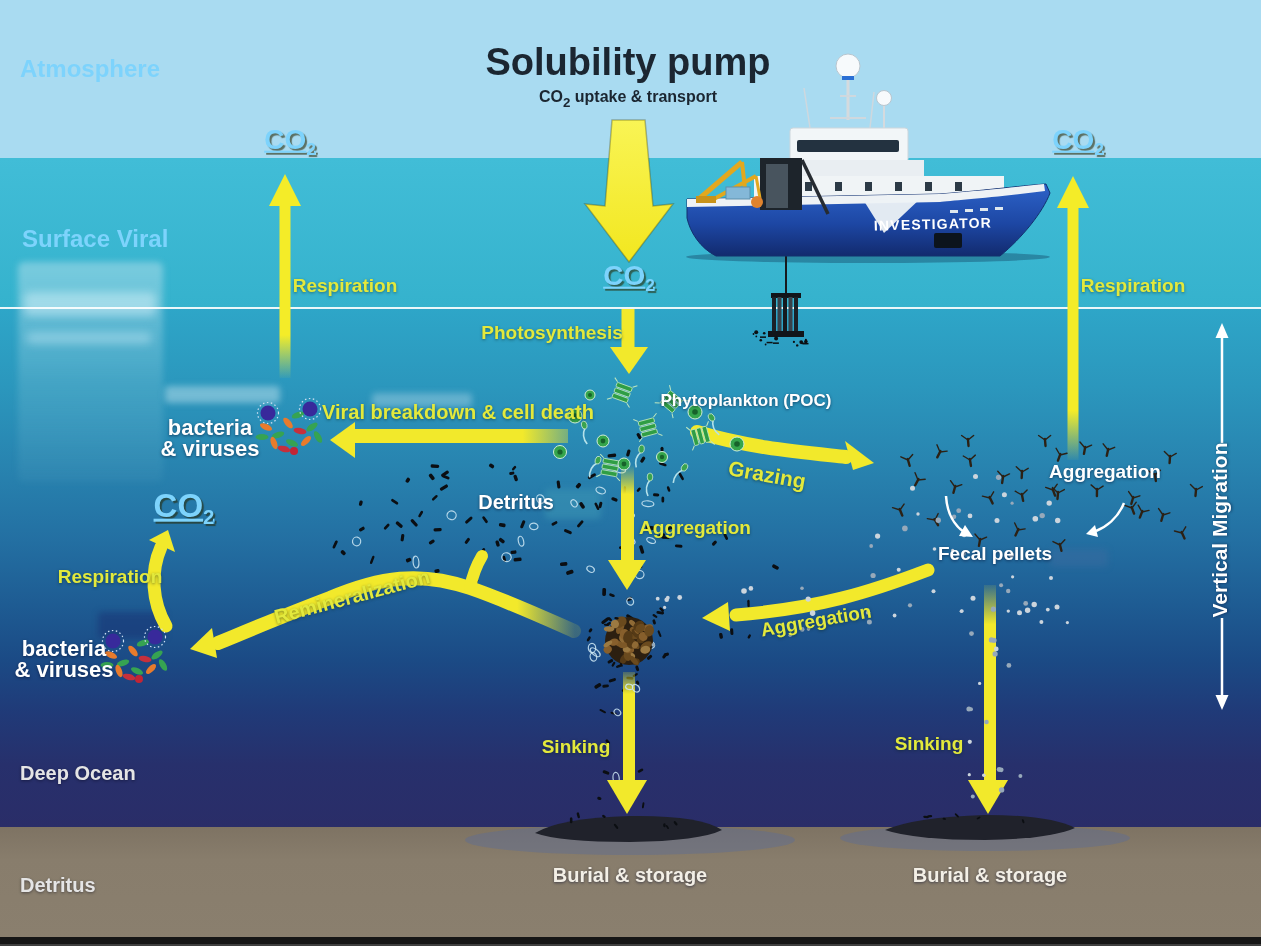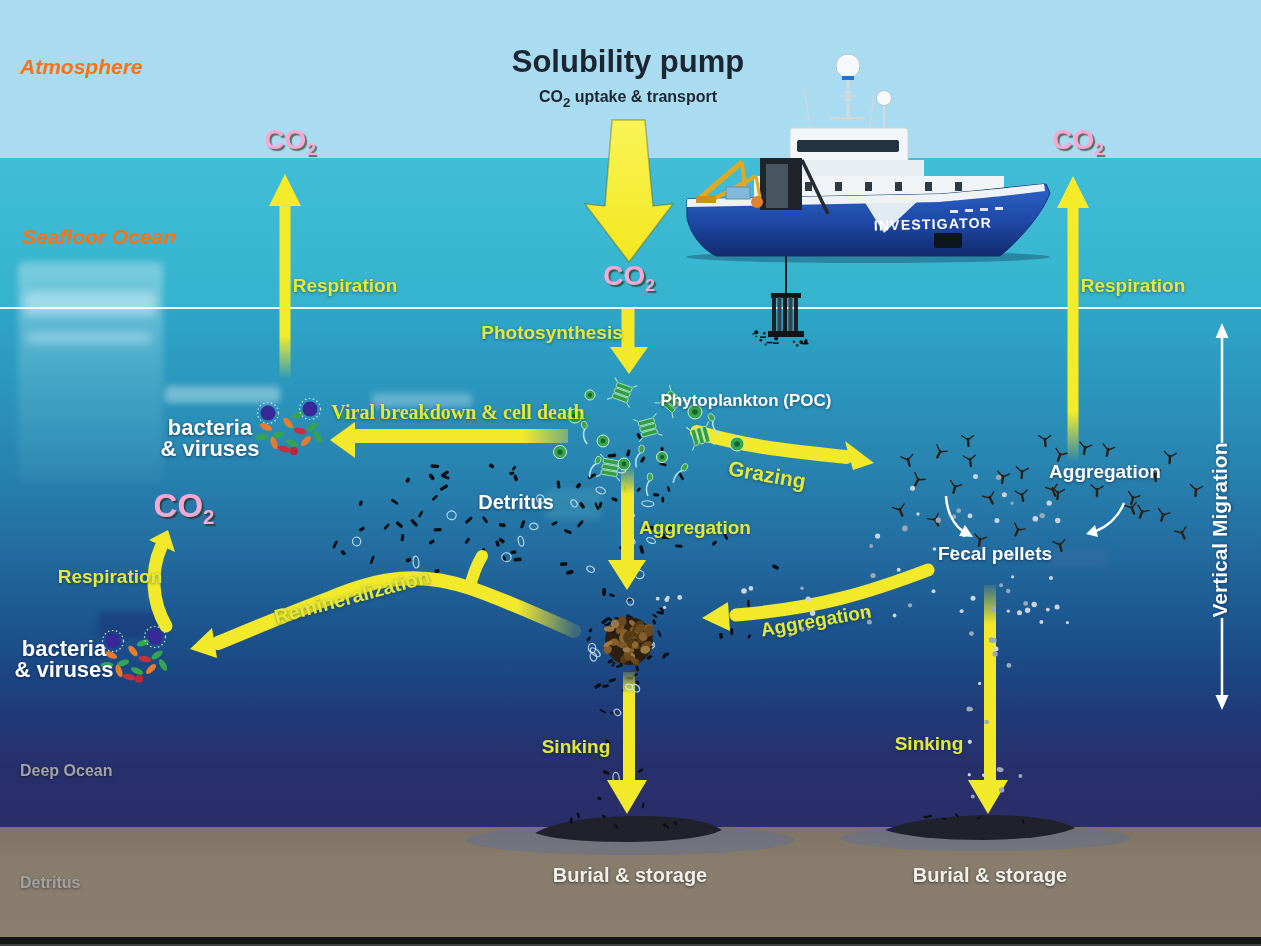--- a/index.html
+++ b/index.html
@@ -18,25 +18,25 @@
   .col-patch{left:18px;top:262px;width:145px;height:220px;filter:blur(3px);
      background:linear-gradient(180deg,rgba(165,218,232,.6),rgba(120,192,214,.32) 55%,rgba(110,180,205,.10));}
   .col-streak1{left:24px;top:292px;width:132px;height:24px;background:rgba(215,242,250,.5);filter:blur(4px);}
   .col-streak2{left:26px;top:332px;width:126px;height:12px;background:rgba(205,238,248,.4);filter:blur(4px);}
   .smudge{position:absolute;filter:blur(3px);border-radius:4px;}
   .gfx{position:absolute;left:0;top:0;}
   .lbl{position:absolute;font-weight:bold;white-space:nowrap;transform:translate(-50%,-50%);}
   .left-align{transform:none;}
   .yellow{color:#e3e93c;font-size:19px;text-shadow:0 1px 3px rgba(10,35,30,.5);}
   .white{color:#ffffff;text-shadow:0 1px 3px rgba(0,10,40,.55);}
-  .dark-zone{color:#f97316;font-size:21px;font-style:italic;}
-  .white-zone{color:#a3a3a3;font-size:16px;text-shadow:0 1px 3px rgba(0,0,20,.45);}
-  .co2{color:#f9a8d4;font-weight:800;font-size:28px;text-shadow:2px 2px 1px rgba(40,42,6,.6);}
+  .dark-zone{color:#7dd3fc;font-size:24px;}
+  .white-zone{color:#e5e5e5;font-size:20px;text-shadow:0 1px 3px rgba(0,0,20,.45);}
+  .co2{color:#7dd3fc;font-weight:800;font-size:28px;text-shadow:2px 2px 1px rgba(40,42,6,.6);text-decoration:underline;}
   .co2 sub{font-size:.62em;}
-  .title-main{color:#1b2631;font-size:31px;font-weight:800;}
+  .title-main{color:#1b2631;font-size:38px;font-weight:800;}
   .title-sub{color:#1b2631;font-size:16px;}
   .bact{text-align:center;font-size:22px;line-height:21px;}
 </style>
 </head>
 <body>
 
 <div class="stage">
 
   <div class="layer sky"></div>
   <div class="layer surface"></div>
@@ -805,37 +805,37 @@
 
     <g stroke="#ffffff" fill="none">
       <path d="M946,496 C947,514 955,526 964,532" stroke-width="2.5"></path>
       <polygon points="973,537 959,536 965,525" fill="#ffffff" stroke="none"></polygon>
       <path d="M1124,503 C1118,518 1106,527 1096,531" stroke-width="2.5"></path>
       <polygon points="1086,534 1098,537 1095,525" fill="#ffffff" stroke="none"></polygon>
     </g>
   </svg>
 
   <div class="lbl dark-zone left-align" style="left:20px;top:55px;">Atmosphere</div>
-  <div class="lbl dark-zone left-align" style="left:22px;top:225px;">Seafloor Ocean</div>
+  <div class="lbl dark-zone left-align" style="left:22px;top:225px;">Surface Viral</div>
   <div class="lbl white-zone left-align" style="left:20px;top:762px;">Deep Ocean</div>
   <div class="lbl white-zone left-align" style="left:20px;top:874px;">Detritus</div>
 
   <div class="lbl title-main" style="left:628px;top:62px;">Solubility pump</div>
   <div class="lbl title-sub" style="left:628px;top:99px;"><span>CO</span><sub>2</sub><span> uptake &amp; transport</span></div>
 
   <div class="lbl co2" style="left:290px;top:142px;"><span>CO</span><sub>2</sub></div>
   <div class="lbl co2" style="left:629px;top:278px;"><span>CO</span><sub>2</sub></div>
   <div class="lbl co2" style="left:1078px;top:142px;"><span>CO</span><sub>2</sub></div>
   <div class="lbl co2" style="left:184px;top:508px;font-size:33px;"><span>CO</span><sub>2</sub></div>
 
   <div class="lbl yellow" style="left:345px;top:286px;">Respiration</div>
   <div class="lbl yellow" style="left:1133px;top:286px;">Respiration</div>
   <div class="lbl yellow" style="left:110px;top:577px;">Respiration</div>
   <div class="lbl yellow" style="left:552px;top:333px;">Photosynthesis</div>
-  <div class="lbl yellow" style="left:458px;top:412px;font-size:20px;font-family:Liberation Serif, serif;">Viral breakdown &amp; cell death</div>
+  <div class="lbl yellow" style="left:458px;top:412px;font-size:20px;">Viral breakdown &amp; cell death</div>
   <div class="lbl yellow" style="left:767px;top:475px;font-size:21px;transform:translate(-50%,-50%) rotate(10deg);">Grazing</div>
   <div class="lbl yellow" style="left:695px;top:528px;">Aggregation</div>
   <div class="lbl yellow" style="left:816px;top:621px;transform:translate(-50%,-50%) rotate(-10deg);">Aggregation</div>
   <div class="lbl yellow" style="left:352px;top:597px;font-size:20px;transform:translate(-50%,-50%) rotate(-15deg);">Remineralization</div>
   <div class="lbl yellow" style="left:576px;top:747px;">Sinking</div>
   <div class="lbl yellow" style="left:929px;top:744px;">Sinking</div>
 
   <div class="lbl white" style="left:746px;top:401px;font-size:17px;">Phytoplankton (POC)</div>
   <div class="lbl white" style="left:1105px;top:472px;font-size:19px;">Aggregation</div>
   <div class="lbl white" style="left:516px;top:502px;font-size:20px;">Detritus</div>

